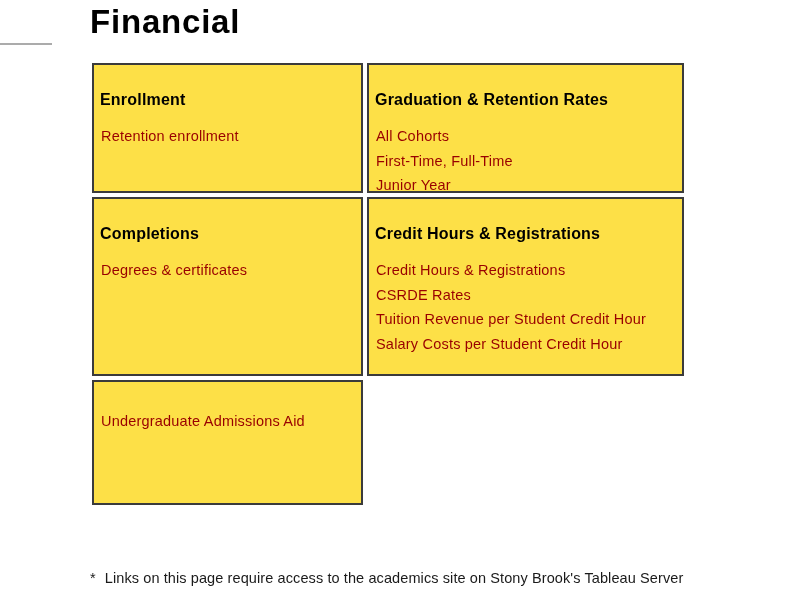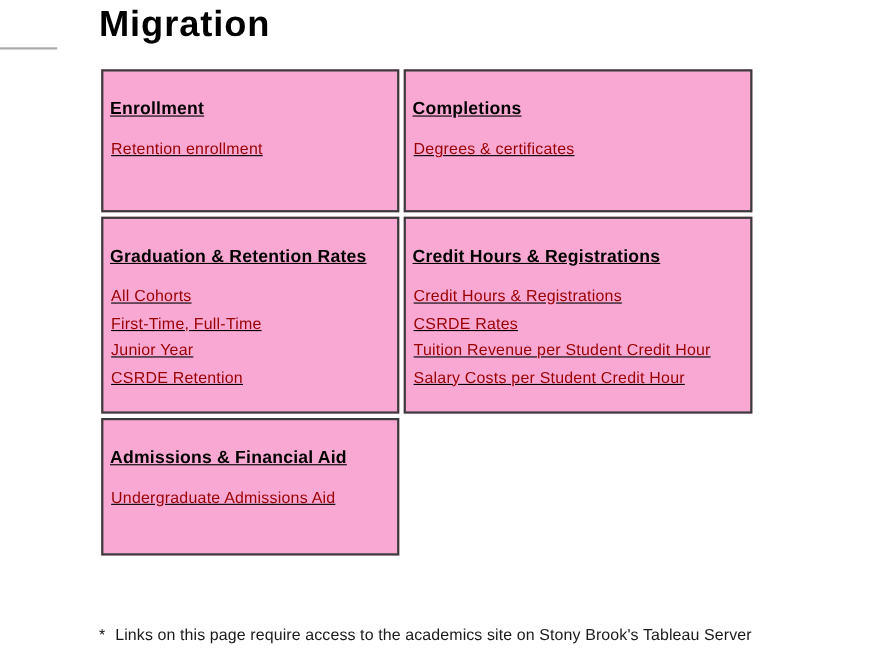--- a/index.html
+++ b/index.html
@@ -46,24 +46,23 @@
     left: 92px;
     top: 63px;
     width: 592px;
     display: grid;
     grid-template-columns: 271px 317px;
     grid-template-rows: 130px 179px 125px;
     gap: 4px;
   }
   .box {
     border: 2px solid var(--box_border, #3b3b3b);
-    background: #f9a8d4;
+    background: #fde047;
     padding: 27px 8px 0 6px;
     overflow: hidden;
-    text-decoration: underline;
   }
   .box h2 {
     font-size: 16px;
     line-height: 16px;
     font-weight: bold;
     letter-spacing: 0.2px;
     color: var(--heading, #000);
     margin: 0 0 16px 0;
   }
   .box .link {
@@ -90,52 +89,51 @@
     white-space: nowrap;
   }
 </style>
 </head>
 <body>
 
 <div class="canvas">
 
   <div class="top-divider"></div>
 
-  <h1 class="page-title">Migration</h1>
+  <h1 class="page-title">Financial</h1>
 
   <div class="grid">
 
     <section class="box">
       <h2>Enrollment</h2>
       <a class="link">Retention enrollment</a>
-    </section>
-
-    <section class="box">
-      <h2>Completions</h2>
-      <a class="link">Degrees &amp; certificates</a>
     </section>
 
     <section class="box">
       <h2>Graduation &amp; Retention Rates</h2>
       <a class="link">All Cohorts</a>
       <a class="link">First-Time, Full-Time</a>
       <a class="link">Junior Year</a>
       <a class="link">CSRDE Retention</a>
     </section>
 
     <section class="box">
+      <h2>Completions</h2>
+      <a class="link">Degrees &amp; certificates</a>
+    </section>
+
+    <section class="box">
       <h2>Credit Hours &amp; Registrations</h2>
       <a class="link">Credit Hours &amp; Registrations</a>
       <a class="link">CSRDE Rates</a>
       <a class="link">Tuition Revenue per Student Credit Hour</a>
       <a class="link">Salary Costs per Student Credit Hour</a>
     </section>
 
     <section class="box">
-      <h2>Admissions &amp; Financial Aid</h2>
       <a class="link">Undergraduate Admissions Aid</a>
     </section>
 
 
   </div>
 
   <p class="footnote">
     <span>*</span>
     <span>Links on this page require access to the academics site on Stony Brook's Tableau Server</span>
   </p>

